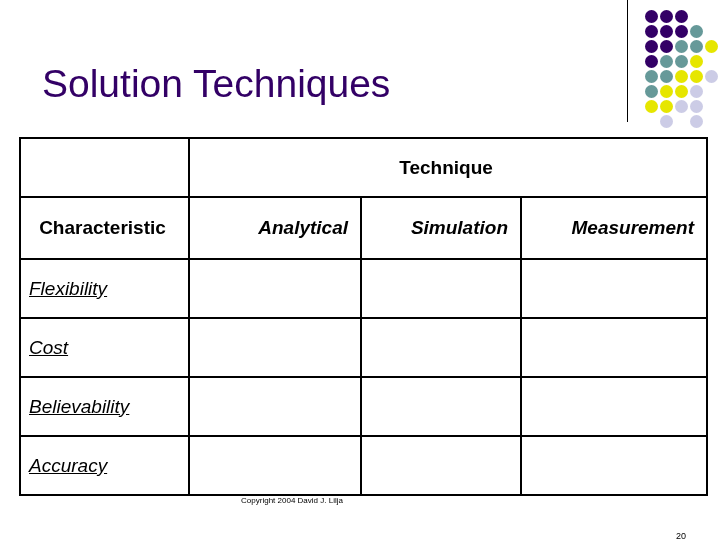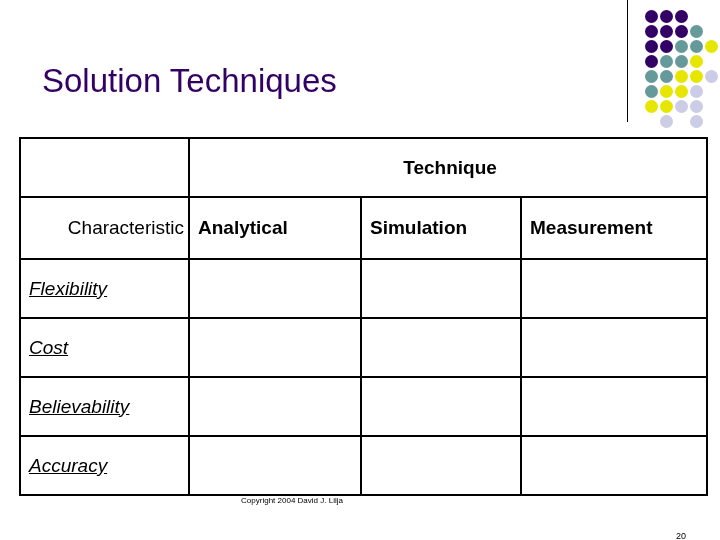--- a/index.html
+++ b/index.html
@@ -38,67 +38,68 @@
     width: 1px;
     height: 122px;
     background: #000000;
   }
 
   
   #slide-title {
     position: absolute;
     left: 42px;
     top: 62px;
-    font-size: 33px;
+    font-size: 39px;
     color: #330066;
     letter-spacing: 0px;
     white-space: nowrap;
   }
 
   
   #techniques-table {
     position: absolute;
     left: 19px;
     top: 137px;
     width: 687px;
     border-collapse: collapse;
     table-layout: fixed;
   }
   #techniques-table td {
     border: 2px solid #000000;
-    padding: 0 4px 0 8px;
+    padding: 0 12px 0 8px;
     vertical-align: middle;
     font-size: 19px;
     color: #000000;
   }
   .col-characteristic { width: 169px; }
   .col-analytical     { width: 172px; }
   .col-simulation     { width: 160px; }
   .col-measurement    { width: 186px; }
 
   .hdr-span {
     height: 57px;
     text-align: center;
     font-weight: bold;
     font-size: 21px;
     padding-left: 0;
   }
   .hdr-blank { height: 57px; }
   .hdr-cell {
     height: 60px;
-    text-align: left;
+    text-align: right;
     font-weight: bold;
     font-size: 21px;
     padding-left: 0;
+    font-style: italic;
   }
   .hdr-char {
     height: 60px;
-    font-weight: normal;
+    font-weight: bold;
     font-size: 18px;
-    text-align: right;
+    text-align: center;
     margin-left: 48px;
   }
   .row-label {
     height: 57px;
     font-style: italic;
     font-size: 20px;
     text-align: left;
     text-decoration: underline;
   }
   .data-cell { height: 57px; }

